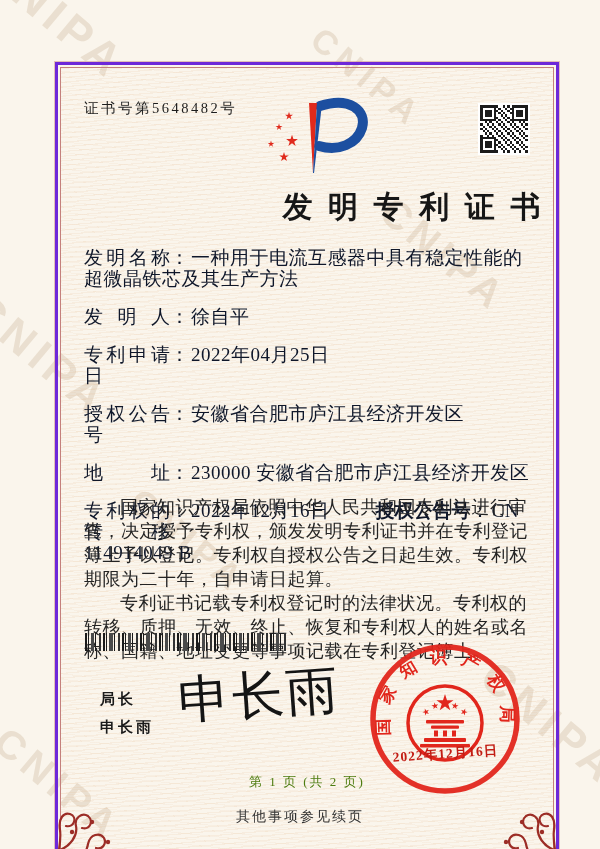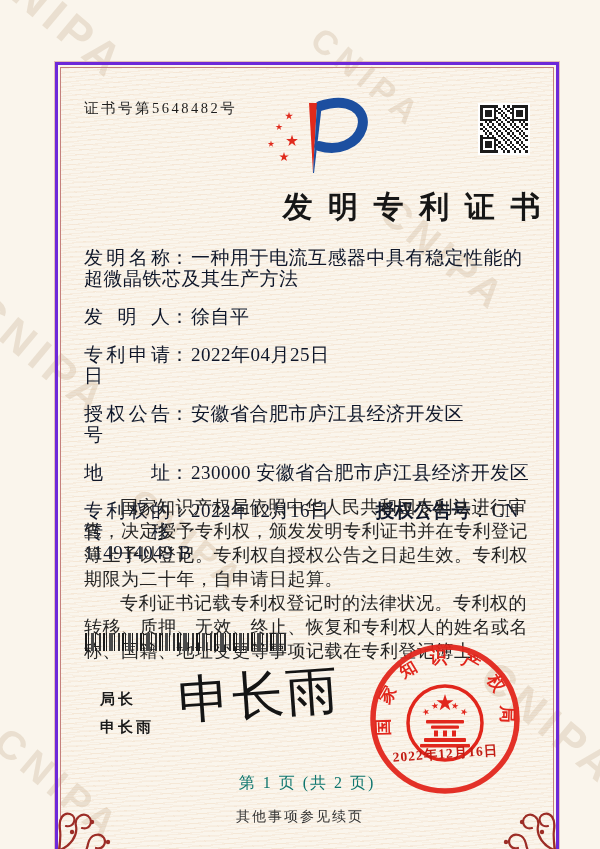--- a/index.html
+++ b/index.html
@@ -59,21 +59,21 @@
   .director{left:42px;top:622px;font-size:15px;font-weight:bold;letter-spacing:3px;line-height:28px;color:#1b1b1b;font-family:Liberation Mono, monospace;}
   .signature{
     left:120px;top:596px;font-size:52px;color:#141414;
     transform:rotate(-4deg);letter-spacing:2px;white-space:nowrap;
   }
   
   .seal{left:307px;top:574px;}
   .seal-arc{font-size:17px;font-weight:bold;letter-spacing:13px;fill:#e1261c;}
   .seal-date{font-size:13.5px;font-weight:bold;fill:#c21d14;letter-spacing:1px;}
   
-  .page-footer{left:0;top:708px;width:100%;text-align:center;font-size:16px;letter-spacing:2px;color:#0f766e;}
+  .page-footer{left:0;top:708px;width:100%;text-align:center;font-size:13px;letter-spacing:2px;color:#4d7c0f;}
   .continuation{position:absolute;z-index:2;left:0;top:808px;width:100%;text-align:center;font-size:14px;letter-spacing:2px;color:#333;}
   
   .orn{position:absolute;z-index:4;}
   .orn-bl{left:-6px;bottom:-6px;}
   .orn-br{right:-6px;bottom:-6px;transform:scaleX(-1);}
 </style>
 </head>
 <body>
 
 <svg width="0" height="0" style="position:absolute" aria-hidden="true">

